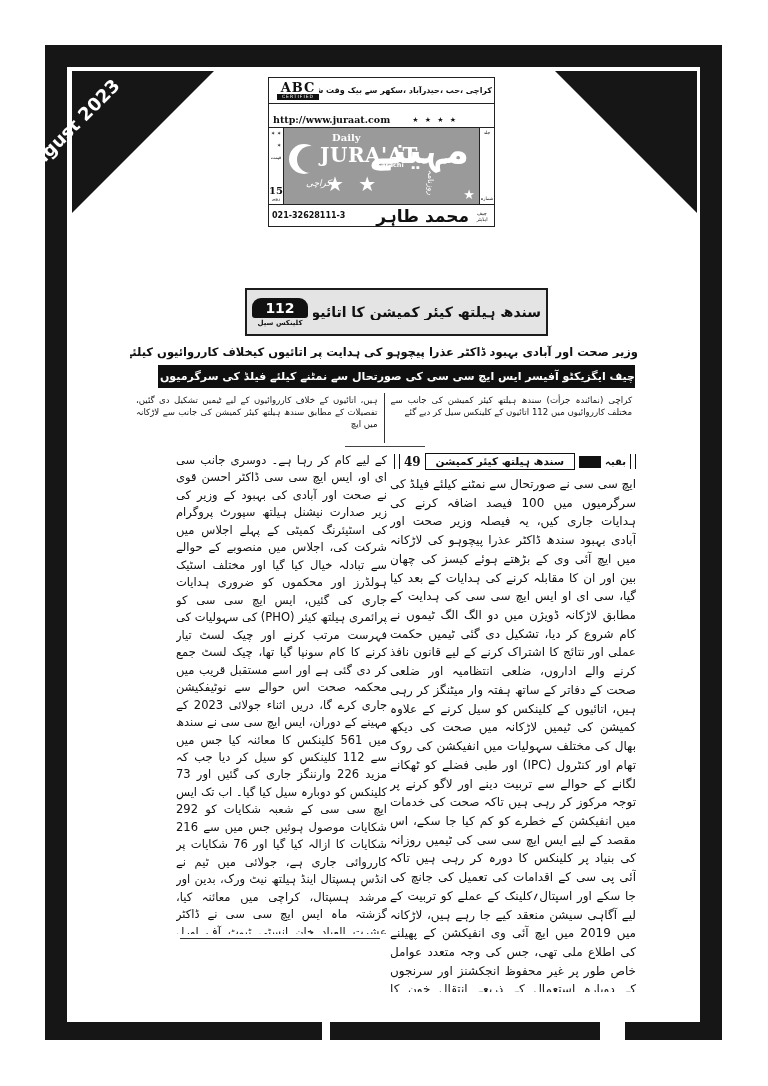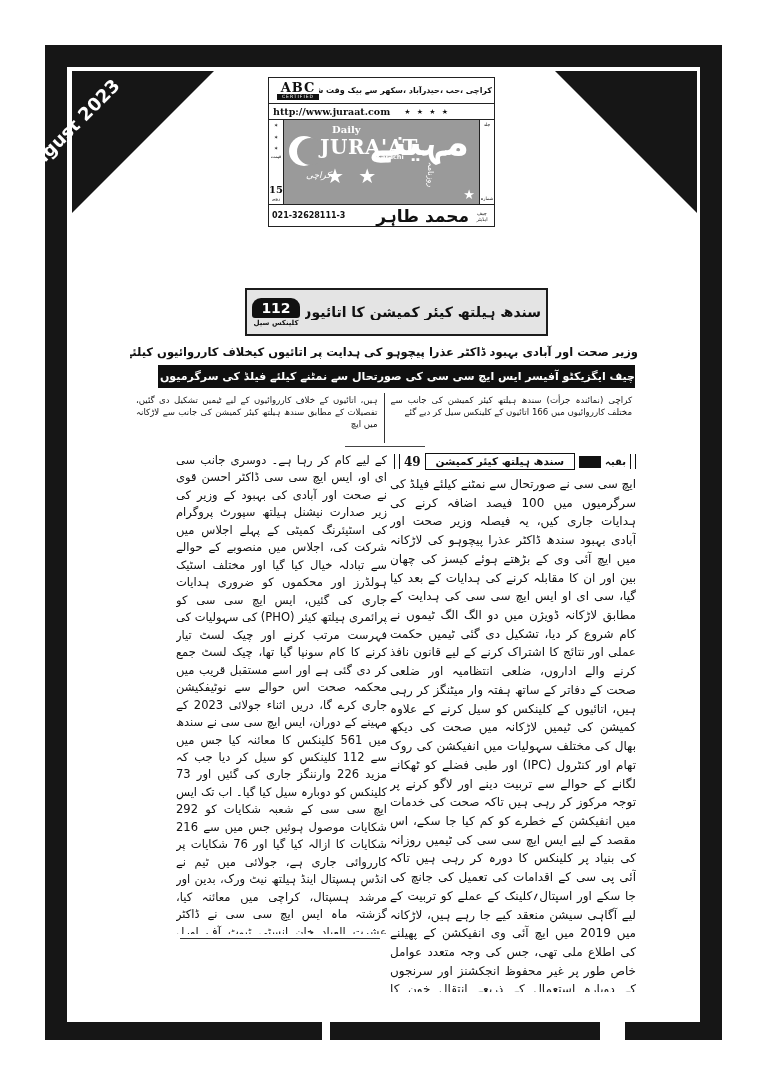--- a/index.html
+++ b/index.html
@@ -30,21 +30,21 @@
   
   #masthead{left:268px;top:77px;width:225px;height:148px;border:1px solid #222;
             background:#fff;display:flex;flex-direction:column;overflow:hidden;}
   .mh-row1{height:25px;border-bottom:1px solid #222;display:flex;align-items:center;overflow:hidden;}
   .abc-box{width:42px;flex:0 0 42px;text-align:center;margin-left:8px;}
   .abc-top{font-family:"DejaVu Serif",serif;font-weight:bold;font-size:13px;line-height:13px;letter-spacing:1px;}
   .abc-sub{background:#111;color:#fff;font-size:4.5px;line-height:6px;letter-spacing:1px;}
   .mh-tagline{flex:1;direction:rtl;text-align:center;font-size:8px;font-weight:bold;
               white-space:nowrap;overflow:hidden;padding:0 2px;}
   .mh-row2{height:15px;border-bottom:1px solid #222;display:flex;align-items:center;
-           padding:0 4px;gap:14px;overflow:hidden;}
+           padding:0 4px;gap:22px;overflow:hidden;margin-top:8px;}
   .mh-url{font-family:"DejaVu Serif",serif;font-weight:bold;font-size:9.5px;white-space:nowrap;}
   .mh-stars{font-size:7px;letter-spacing:2px;white-space:nowrap;}
   .mh-main{flex:1;display:flex;overflow:hidden;}
   .side-strip{width:14px;flex:0 0 14px;display:flex;flex-direction:column;align-items:center;
               justify-content:space-between;padding:2px 0;font-size:5px;overflow:hidden;}
   .side-strip.left{border-right:1px solid #222;}
   .side-strip.right{border-left:1px solid #222;}
   .side-stars{writing-mode:vertical-rl;font-size:5px;letter-spacing:2px;}
   .price-num{font-weight:bold;font-size:10px;font-family:"DejaVu Serif",serif;margin-top:24px;}
   .side-tiny{font-size:4.5px;direction:rtl;text-align:center;line-height:6px;}
@@ -71,21 +71,21 @@
   .mh-editor-label{font-size:5px;direction:rtl;text-align:center;line-height:6px;width:18px;}
 
   
   #banner{left:245px;top:288px;width:303px;height:48px;border:2px solid #1c1c1c;
           background:#e4e4e4;display:flex;direction:rtl;align-items:center;
           padding:0 5px;gap:5px;box-sizing:border-box;overflow:hidden;}
   .banner-title{flex:1;font-size:14px;font-weight:bold;text-align:center;white-space:nowrap;
                 overflow:hidden;direction:rtl;}
   .badge-wrap{flex:0 0 46px;display:flex;flex-direction:column;align-items:center;justify-content:center;}
   .badge-num{background:#111;color:#fff;font-weight:bold;font-size:14px;line-height:20px;
-             width:48px;text-align:center;border-radius:9px 9px 3px 3px;}
+             width:56px;text-align:center;border-radius:9px 9px 3px 3px;}
   .badge-cap{font-size:7px;font-weight:bold;direction:rtl;white-space:nowrap;margin-top:1px;}
 
   
   #subhead1{left:130px;top:342px;width:508px;height:21px;direction:rtl;text-align:center;
             font-size:11.5px;font-weight:bold;white-space:nowrap;overflow:hidden;line-height:21px;}
   #subhead2{left:158px;top:365px;width:477px;height:23px;background:#101010;color:#fff;
             direction:rtl;text-align:center;font-size:11px;font-weight:bold;
             white-space:nowrap;overflow:hidden;line-height:23px;}
 
   
@@ -173,21 +173,21 @@
   <div class="badge-wrap">
     <div class="badge-num">112</div>
     <div class="badge-cap">کلینکس سیل</div>
   </div>
 </div>
 
 <div class="abs" id="subhead1">وزیر صحت اور آبادی بہبود ڈاکٹر عذرا پیچوہو کی ہدایت پر اتائیوں کیخلاف کارروائیوں کیلئے ٹیمیں تشکیل دے دی گئیں</div>
 <div class="abs" id="subhead2">چیف ایگزیکٹو آفیسر ایس ایچ سی سی کی صورتحال سے نمٹنے کیلئے فیلڈ کی سرگرمیوں میں 100 فیصد اضافہ کرنے کی ہدایات</div>
 
 <div class="abs" id="intro">
-  <div class="intro-col">کراچی (نمائندہ جرأت) سندھ ہیلتھ کیئر کمیشن کی جانب سے مختلف کارروائیوں میں 166 اتائیوں کے کلینکس سیل کر دیے گئے</div>
+  <div class="intro-col">کراچی (نمائندہ جرأت) سندھ ہیلتھ کیئر کمیشن کی جانب سے مختلف کارروائیوں میں 112 اتائیوں کے کلینکس سیل کر دیے گئے</div>
   <div class="intro-col">ہیں، اتائیوں کے خلاف کارروائیوں کے لیے ٹیمیں تشکیل دی گئیں، تفصیلات کے مطابق سندھ ہیلتھ کیئر کمیشن کی جانب سے لاڑکانہ میں ایچ</div>
 </div>
 <div class="abs" id="intro-rule"></div>
 
 <div class="news-col" id="col-right">
   <div class="cont-header">
     <div class="vbar"></div>
     <span class="cont-label">بقیہ</span>
     <div class="blk-sq"></div>
     <span class="cont-title">سندھ ہیلتھ کیئر کمیشن</span>

